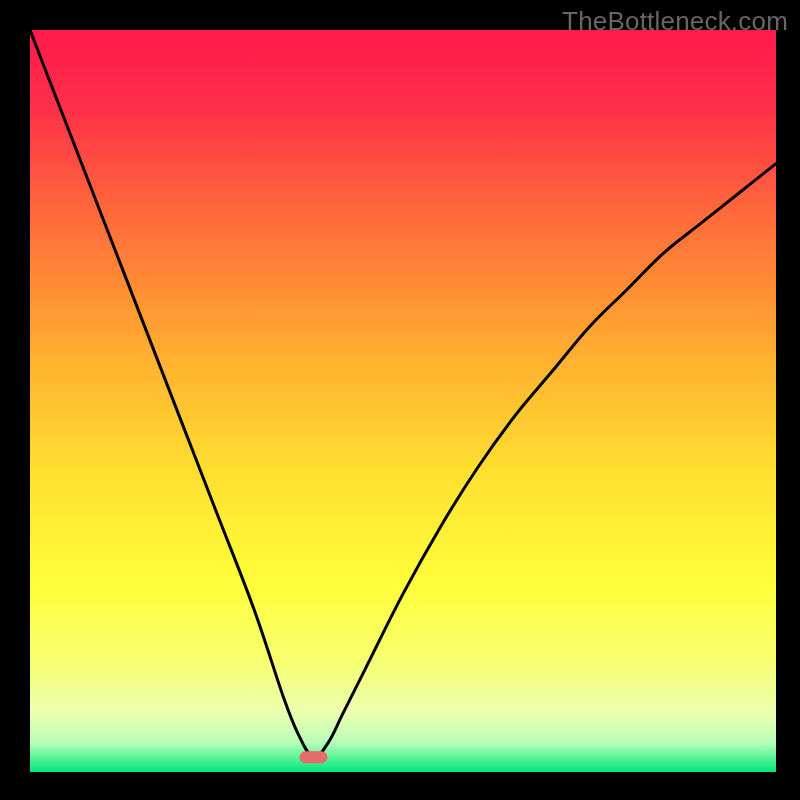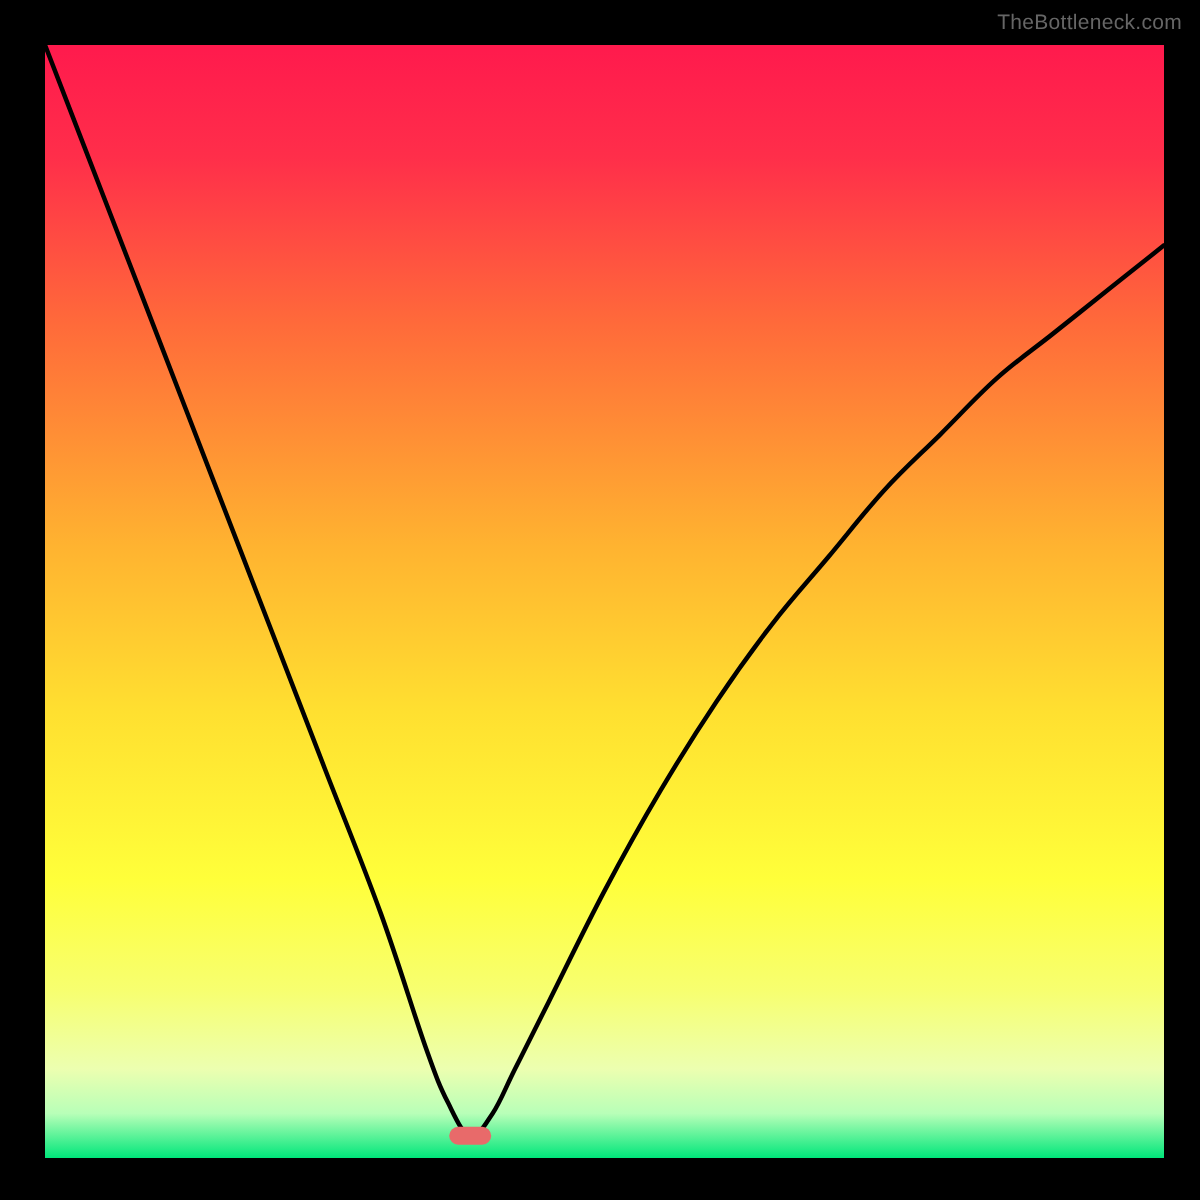--- a/index.html
+++ b/index.html
@@ -16,21 +16,21 @@
     top: 0;
     left: 0;
     width: 800px;
     height: 800px;
   }
   .watermark {
     position: absolute;
     top: 6px;
     right: 12px;
     color: #666;
-    font-size: 14px;
+    font-size: 26px;
     font-weight: 500;
     z-index: 10;
     letter-spacing: 0.2px;
   }
 </style>
 </head>
 <body>
 
 <div class="chart-container">
   <div class="watermark">TheBottleneck.com</div>

